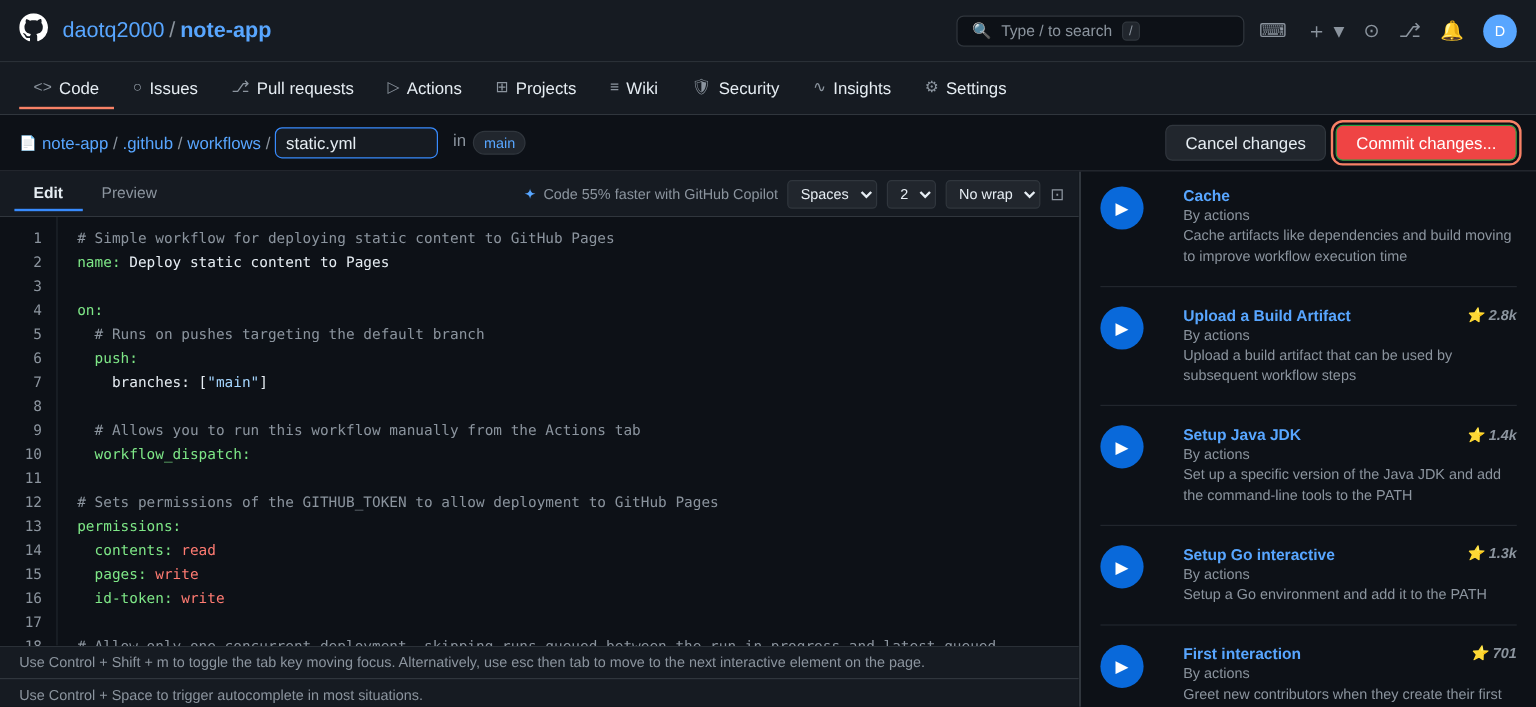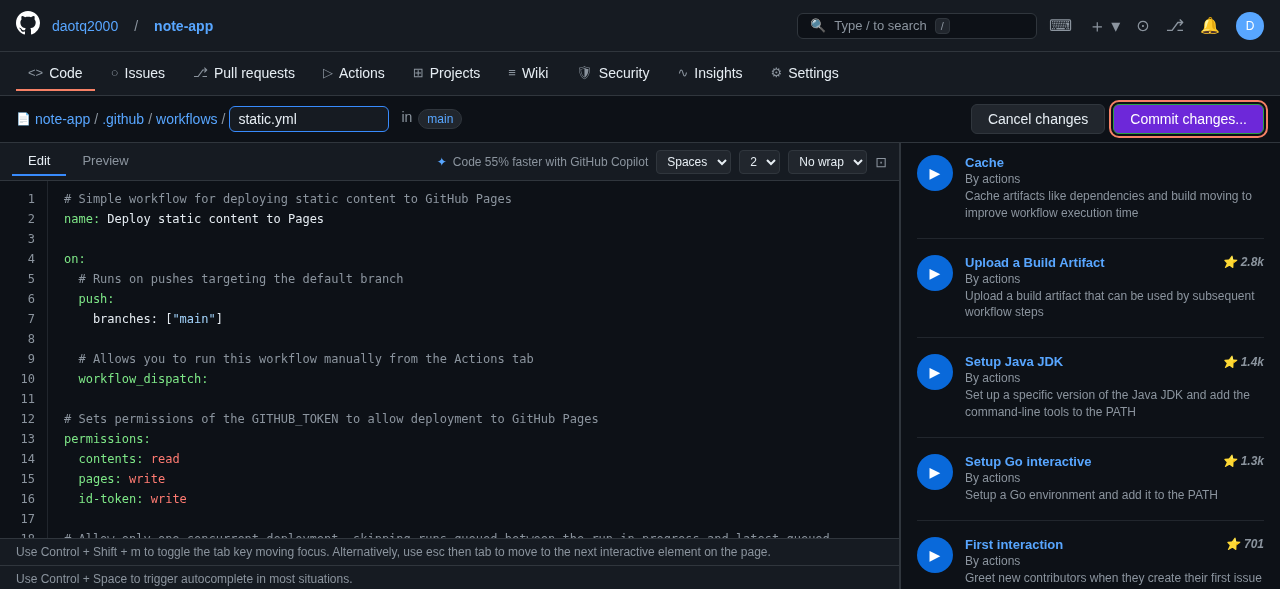--- a/index.html
+++ b/index.html
@@ -1,55 +1,55 @@
 <!DOCTYPE html>
 <html><head>
   <meta charset="utf-8">
   <style>
     * { box-sizing: border-box; margin: 0; padding: 0; }
     body { font-family: -apple-system, BlinkMacSystemFont, 'Segoe UI', Helvetica, Arial, sans-serif; font-size: 14px; background: #0d1117; color: #e6edf3; height: 589px; overflow: hidden; }
 
     
     .top-bar { display: flex; align-items: center; background: #161b22; border-bottom: 1px solid #30363d; padding: 0 16px; height: 52px; gap: 12px; }
     .github-logo { color: #e6edf3; font-size: 20px; }
-    .repo-path { display: flex; align-items: center; gap: 16px; font-size: 14px; color: #e6edf3; }
+    .repo-path { display: flex; align-items: center; gap: 4px; font-size: 18px; color: #e6edf3; }
     .repo-path .username { color: #58a6ff; cursor: pointer; }
     .repo-path .slash { color: #8b949e; }
     .repo-path .reponame { color: #58a6ff; font-weight: 600; cursor: pointer; }
     .search-bar { margin-left: auto; background: #0d1117; border: 1px solid #30363d; border-radius: 6px; color: #8b949e; padding: 4px 12px; display: flex; align-items: center; gap: 8px; width: 240px; font-size: 13px; cursor: text; }
     .search-bar .kbd { background: #21262d; border: 1px solid #30363d; border-radius: 4px; padding: 1px 5px; font-size: 11px; color: #8b949e; }
     .top-bar-icons { display: flex; align-items: center; gap: 16px; color: #8b949e; font-size: 16px; }
     .avatar { width: 28px; height: 28px; border-radius: 50%; background: #58a6ff; display: flex; align-items: center; justify-content: center; font-size: 12px; color: #fff; }
 
     
     .nav-tabs { display: flex; align-items: center; background: #161b22; border-bottom: 1px solid #30363d; padding: 0 16px; height: 44px; gap: 4px; }
     .nav-tab { display: flex; align-items: center; gap: 6px; padding: 8px 12px; font-size: 14px; color: #e6edf3; cursor: pointer; border-bottom: 2px solid transparent; text-decoration: none; }
     .nav-tab.active { border-bottom-color: #f78166; color: #e6edf3; }
     .nav-tab .tab-icon { font-size: 13px; color: #8b949e; }
 
     
     .file-header { display: flex; align-items: center; background: #0d1117; padding: 8px 16px; gap: 8px; border-bottom: 1px solid #30363d; }
     .breadcrumb { display: flex; align-items: center; gap: 4px; font-size: 14px; }
     .breadcrumb a { color: #58a6ff; text-decoration: none; cursor: pointer; }
     .breadcrumb .sep { color: #8b949e; }
-    .breadcrumb .filename-input { background: #161b22; border: 1px solid #388bfd; border-radius: 6px; color: #e6edf3; padding: 4px 8px; font-size: 14px; outline: none; width: 160px; }
+    .breadcrumb .filename-input { background: #161b22; border: 1px solid #388bfd; border-radius: 6px; color: #e6edf3; padding: 4px 8px; font-size: 14px; outline: none; width: 136px; }
     .in-branch { display: flex; align-items: flex-start; gap: 6px; margin-left: 4px; color: #8b949e; font-size: 14px; }
     .branch-badge { background: #21262d; border: 1px solid #30363d; border-radius: 12px; color: #58a6ff; padding: 2px 8px; font-size: 12px; cursor: pointer; }
     .header-actions { margin-left: auto; display: flex; gap: 8px; }
     .btn-cancel { background: #21262d; border: 1px solid #30363d; color: #e6edf3; padding: 6px 16px; border-radius: 6px; cursor: pointer; font-size: 14px; }
-    .btn-commit { background: #6d28d9; border: 1px solid #2ea043; color: #fff; padding: 6px 16px; border-radius: 6px; cursor: pointer; font-size: 14px; outline: 2px solid #f78166; outline-offset: 2px; }
+    .btn-commit { background: #ef4444; border: 1px solid #2ea043; color: #fff; padding: 6px 16px; border-radius: 6px; cursor: pointer; font-size: 14px; outline: 2px solid #f78166; outline-offset: 2px; }
 
     
     .editor-container { display: flex; background: #0d1117; height: calc(589px - 52px - 44px - 44px); }
 
     
     .editor-panel { flex: 1; display: flex; flex-direction: column; border-right: 1px solid #30363d; overflow: hidden; }
     .editor-toolbar { display: flex; align-items: center; background: #161b22; border-bottom: 1px solid #30363d; padding: 4px 12px; gap: 0; }
     .editor-tab { padding: 6px 16px; font-size: 13px; cursor: pointer; border-bottom: 2px solid transparent; color: #8b949e; }
-    .editor-tab.active { color: #e6edf3; border-bottom-color: #388bfd; }
+    .editor-tab.active { color: #e6edf3; border-bottom-color: #388bfd; font-weight: bold; }
     .copilot-badge { margin-left: auto; display: flex; align-items: center; gap: 6px; font-size: 12px; color: #8b949e; }
     .copilot-icon { color: #58a6ff; }
     .editor-options { display: flex; align-items: center; gap: 8px; margin-left: 8px; }
     .editor-select { background: #21262d; border: 1px solid #30363d; color: #e6edf3; padding: 3px 6px; border-radius: 4px; font-size: 12px; cursor: pointer; }
     .wrap-icon { color: #8b949e; font-size: 14px; cursor: pointer; }
 
     
     .code-editor { flex: 1; overflow-y: auto; background: #0d1117; display: flex; }
     .line-numbers { padding: 8px 0; background: #0d1117; min-width: 48px; text-align: right; color: #8b949e; font-size: 12px; font-family: 'SFMono-Regular', Consolas, monospace; line-height: 20px; user-select: none; border-right: 1px solid #21262d; }
     .line-numbers span { display: block; padding: 0 12px 0 8px; }
@@ -63,21 +63,21 @@
     .editor-hint { background: #161b22; border-top: 1px solid #30363d; padding: 6px 16px; font-size: 12px; color: #8b949e; }
 
     
     .right-panel { width: 380px; display: flex; flex-direction: column; background: #0d1117; overflow-y: auto; border-left: 1px solid #30363d; }
     .right-panel-inner { padding: 12px 16px; }
 
     
     .action-item { display: flex; align-items: flex-start; gap: 12px; margin-bottom: 16px; padding-bottom: 16px; border-bottom: 1px solid #21262d; }
     .action-icon-circle { width: 36px; height: 36px; border-radius: 50%; background: #0969da; display: flex; align-items: center; justify-content: center; flex-shrink: 0; }
     .play-icon { color: #fff; font-size: 14px; }
-    .action-info { flex: 1; }
+    .action-info { flex: 1; margin-left: 21px; }
     .action-title { font-size: 13px; font-weight: 600; color: #e6edf3; display: flex; align-items: center; justify-content: space-between; }
     .action-star { display: flex; align-items: center; gap: 4px; font-size: 12px; color: #8b949e; font-style: italic; }
     .action-by { font-size: 12px; color: #8b949e; margin: 2px 0; }
     .action-desc { font-size: 12px; color: #8b949e; line-height: 1.4; }
   </style>
 </head>
 <body>
 
 <div class="top-bar">
   <span class="github-logo">

